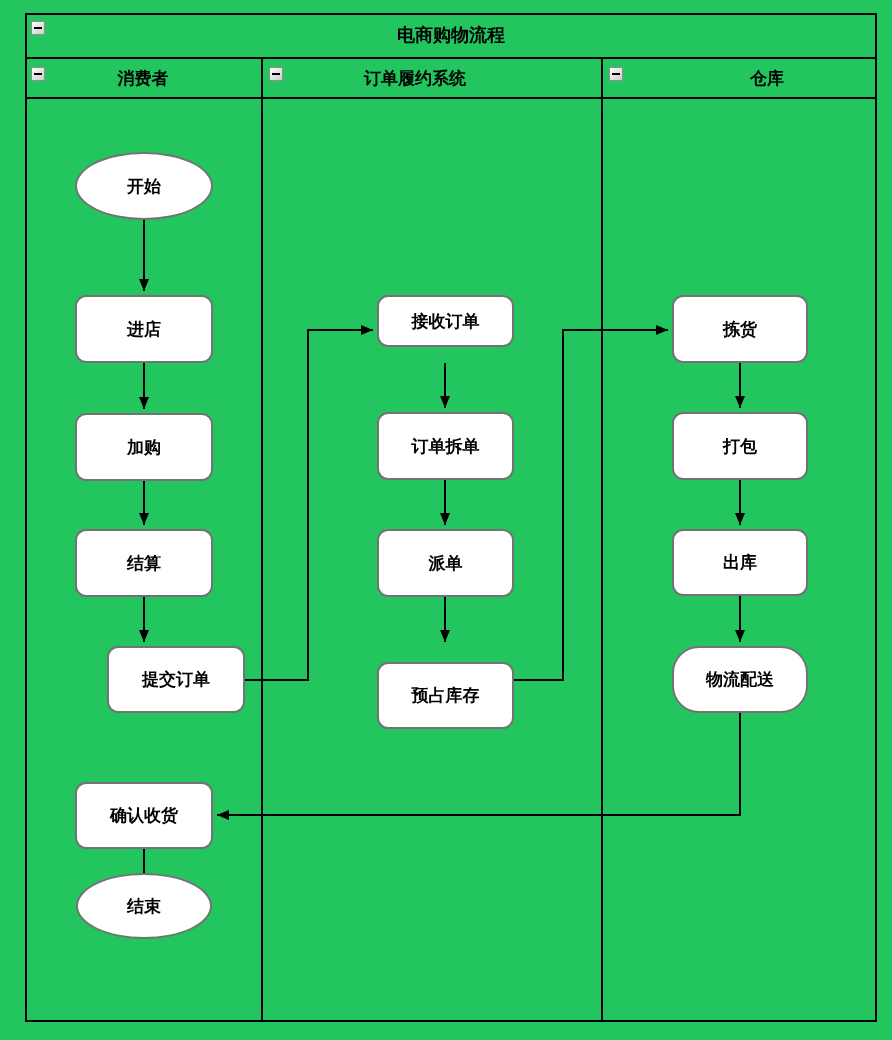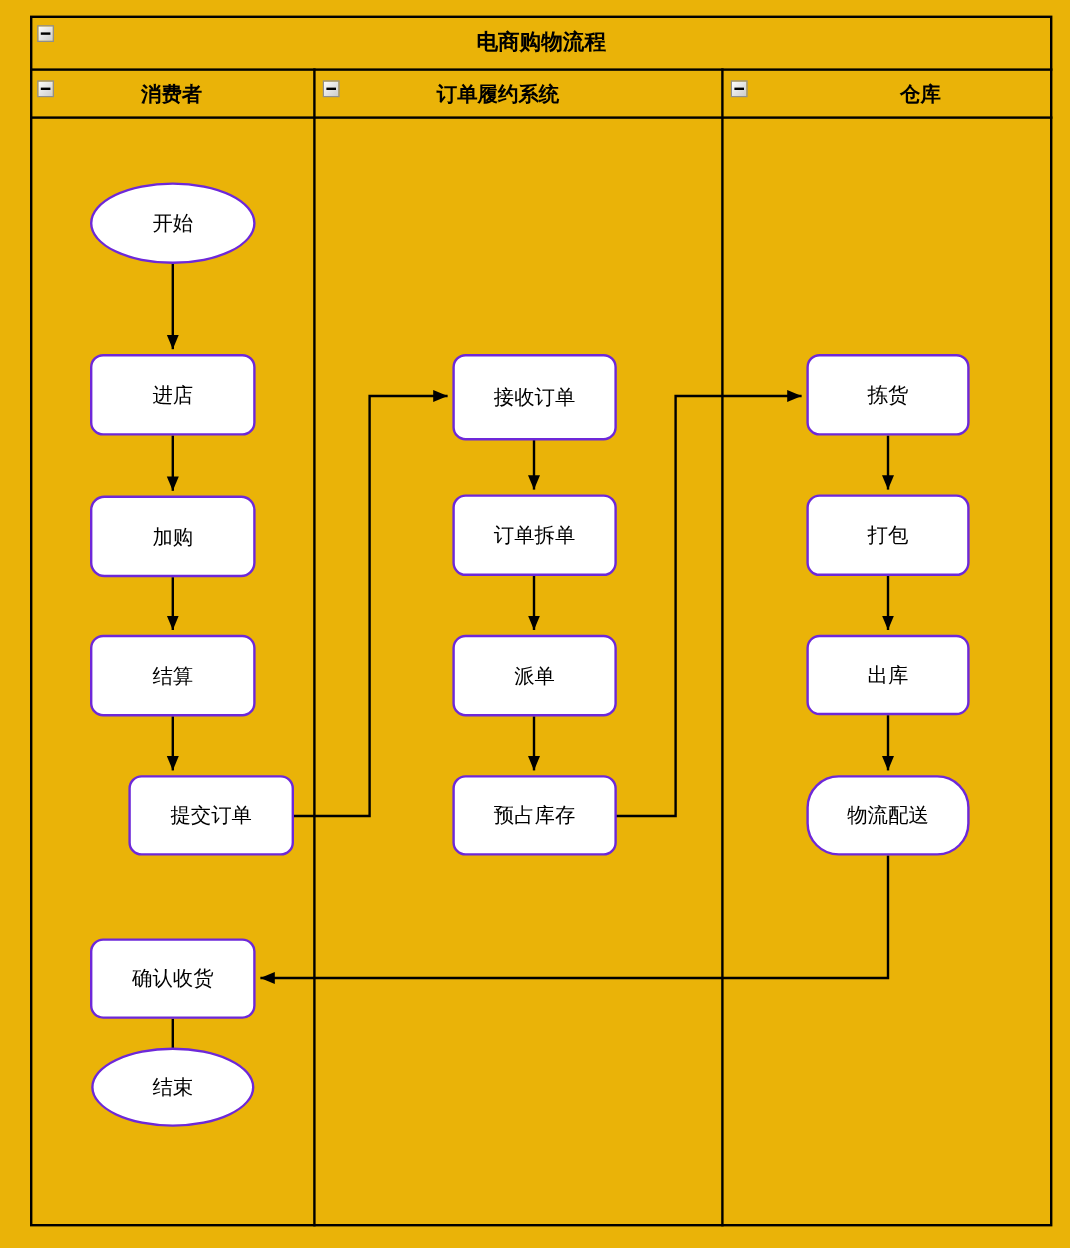--- a/index.html
+++ b/index.html
@@ -5,21 +5,21 @@
   html, body {
     margin: 0;
     padding: 0;
     background: #ffffff;
     font-family: "Liberation Sans", "DejaVu Sans", sans-serif;
   }
   .canvas {
     position: relative;
     width: 892px;
     height: 1040px;
-    background: #eab308;
+    background: #22c55e;
     overflow: hidden;
     color: #000000;
   }
   .edges {
     position: absolute;
     left: 0;
     top: 0;
     width: 892px;
     height: 1040px;
   }
@@ -84,28 +84,29 @@
     cursor: pointer;
   }
   .collapse .minus {
     width: 8px;
     height: 2px;
     background: #000000;
   }
   .node {
     position: absolute;
     box-sizing: border-box;
-    border: 2px solid #6d28d9;
+    border: 2px solid #737373;
     border-radius: 11px;
     background: #ffffff;
     display: flex;
     align-items: center;
     justify-content: center;
     font-size: 17px;
     text-align: center;
+    font-weight: bold;
   }
   .terminal {
     border-radius: 50%;
   }
 </style>
 </head>
 <body>
 
 <div class="canvas">
 
@@ -160,29 +161,29 @@
 
   <div class="lane-header" style="left:603px; width:274px;margin-left:27px;">
     <span>仓库</span>
   </div>
   <div class="collapse" style="left:609px; top:67px;">
       <span class="minus"></span>
     </div>
 
   <div class="node terminal" style="left:75px; top:152px; width:138px; height:68px;">开始</div>
   <div class="node" style="left:75px; top:295px; width:138px; height:68px;">进店</div>
-  <div class="node" style="left:75px; top:413px; width:138px; height:68px;border-radius:12px;">加购</div>
+  <div class="node" style="left:75px; top:413px; width:138px; height:68px;">加购</div>
   <div class="node" style="left:75px; top:529px; width:138px; height:68px;">结算</div>
   <div class="node" style="left:75px; top:646px; width:138px; height:67px;margin-left:32px;">提交订单</div>
   <div class="node" style="left:75px; top:782px; width:138px; height:67px;">确认收货</div>
   <div class="node terminal" style="left:76px; top:873px; width:136px; height:66px;">结束</div>
 
-  <div class="node" style="left:377px; top:295px; width:137px; height:72px;">接收订单</div>
+  <div class="node" style="left:377px; top:295px; width:137px; height:52px;">接收订单</div>
   <div class="node" style="left:377px; top:412px; width:137px; height:68px;">订单拆单</div>
   <div class="node" style="left:377px; top:529px; width:137px; height:68px;">派单</div>
-  <div class="node" style="left:377px; top:646px; width:137px; height:67px;">预占库存</div>
+  <div class="node" style="left:377px; top:662px; width:137px; height:67px;">预占库存</div>
 
   <div class="node" style="left:672px; top:295px; width:136px; height:68px;">拣货</div>
   <div class="node" style="left:672px; top:412px; width:136px; height:68px;">打包</div>
   <div class="node" style="left:672px; top:529px; width:136px; height:67px;">出库</div>
   <div class="node" style="left:672px; top:646px; width:136px; height:67px;border-radius:27px;">物流配送</div>
 
 </div>
 
 </body></html>

